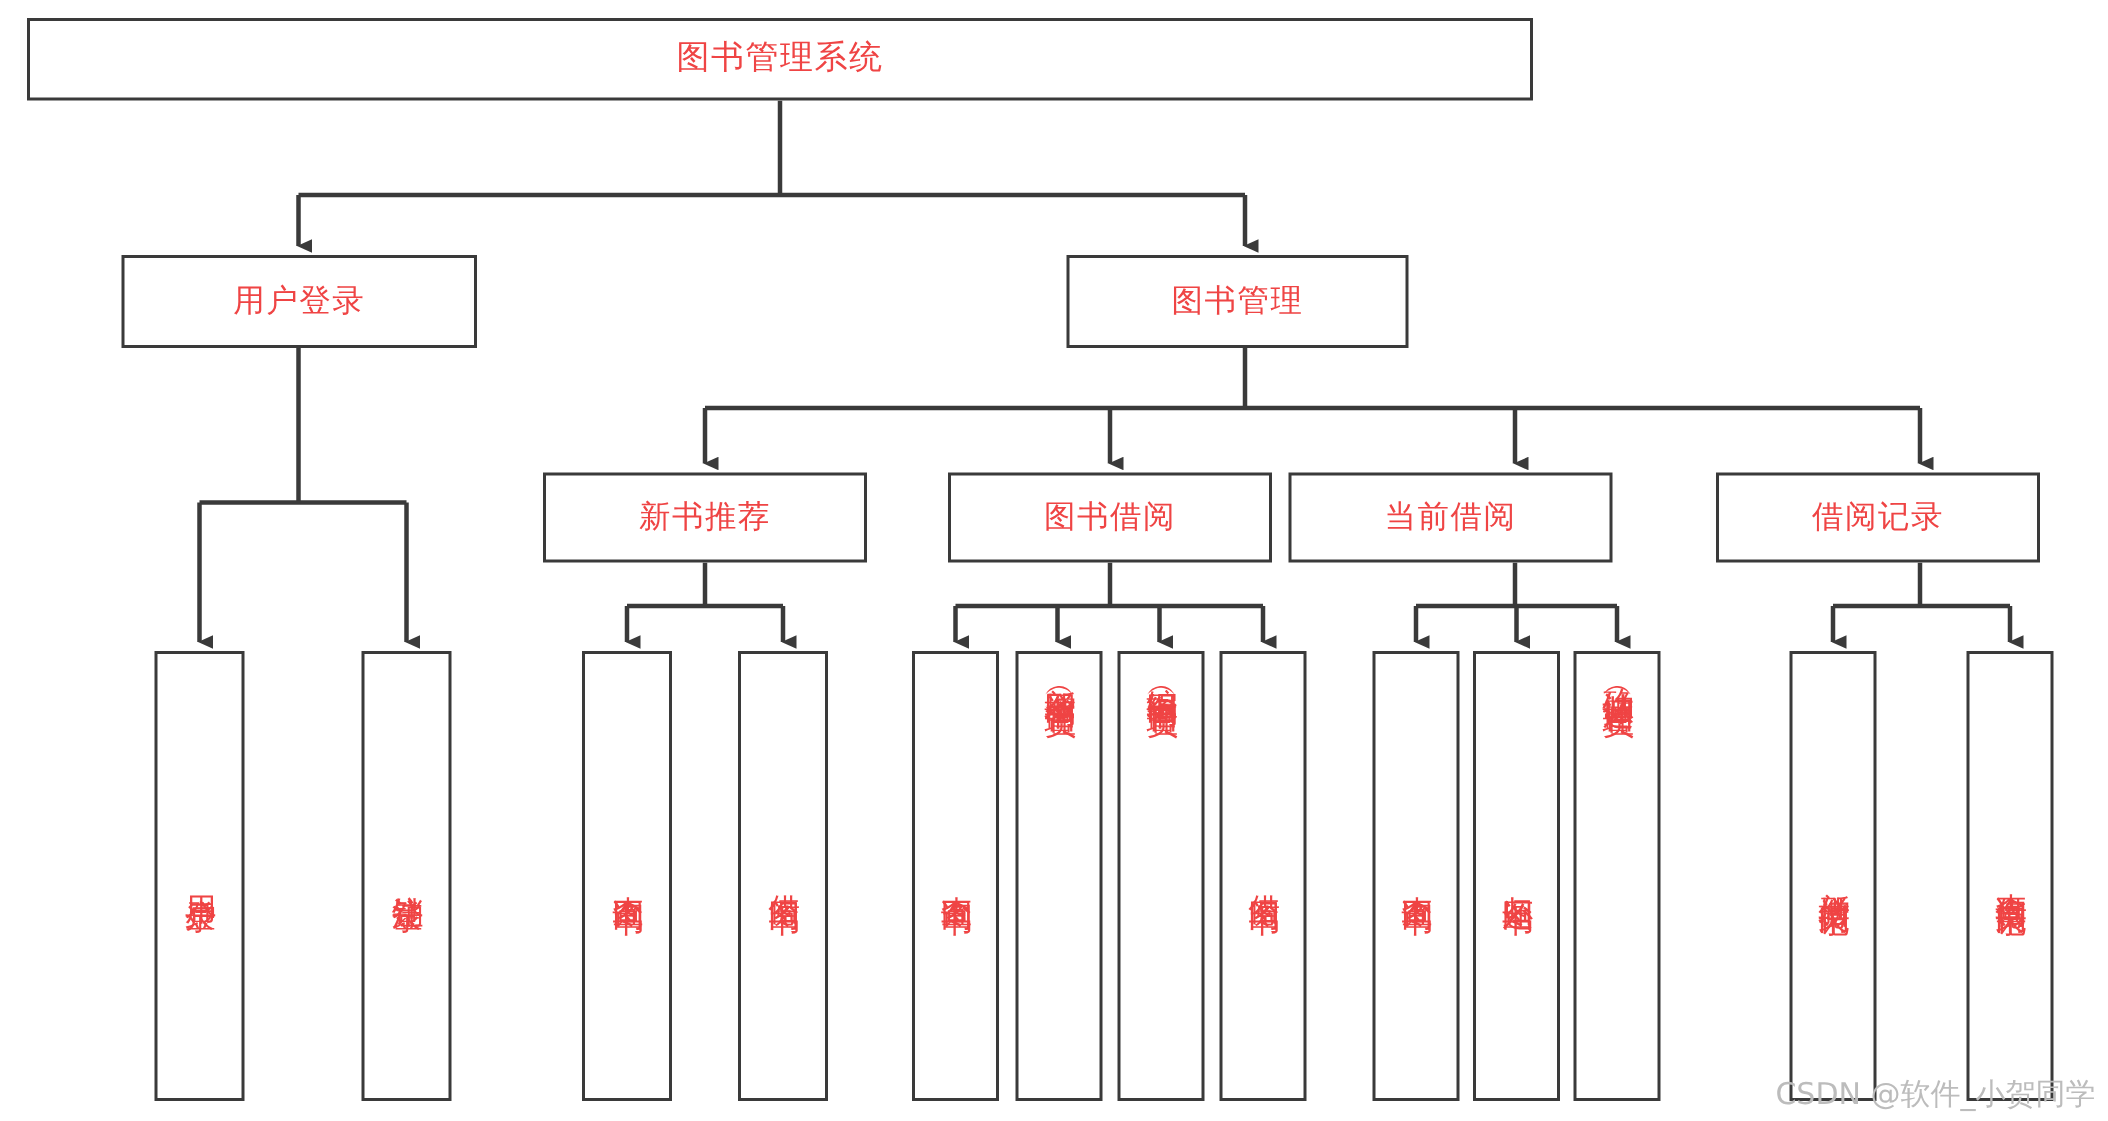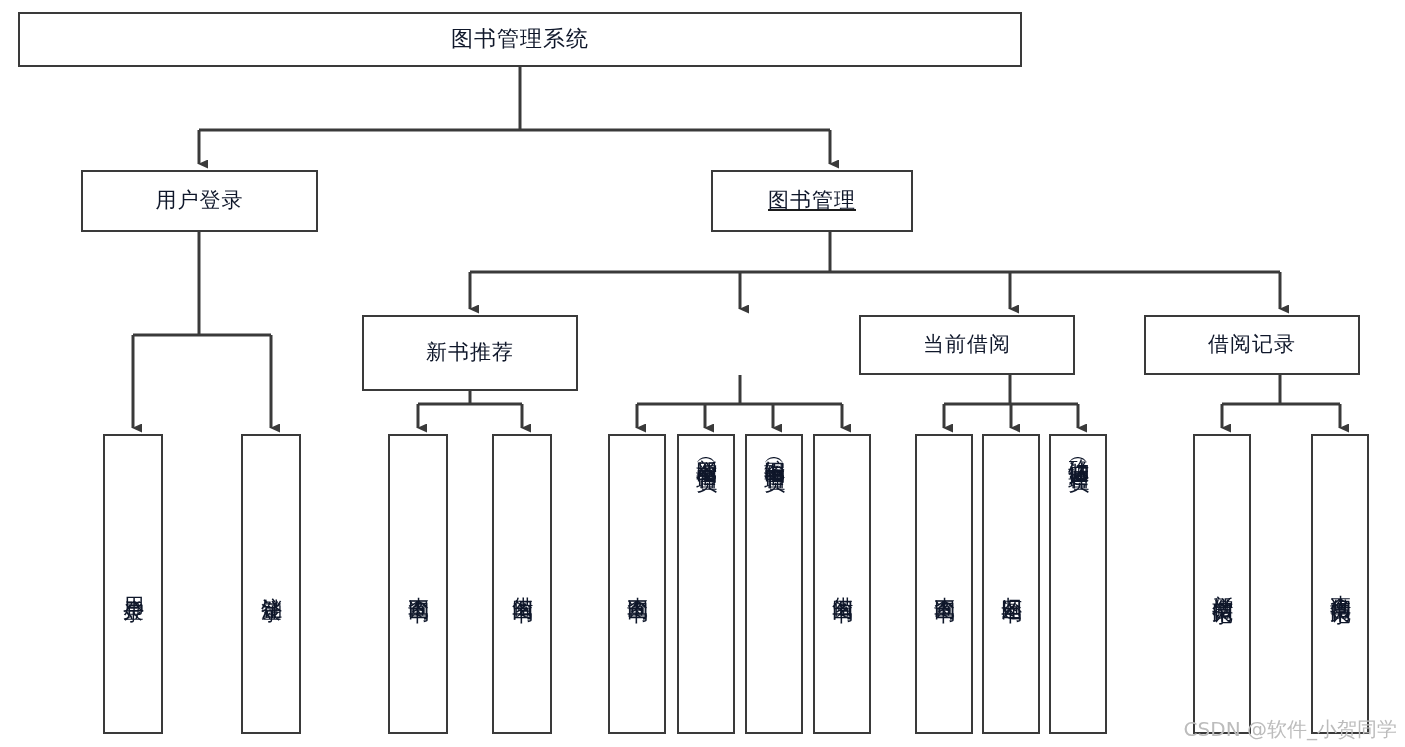--- a/index.html
+++ b/index.html
@@ -33,21 +33,21 @@
     border: 2px solid #3a3a3a;
     display: flex;
     align-items: center;
     justify-content: center;
     color: #1b1b1b;
   }
   .node-label {
     display: block;
     text-align: center;
     letter-spacing: 1px;
-    color: #0f172a;
+    color: #ef4444;
   }
   
   .node.horizontal .node-label {
     writing-mode: horizontal-tb;
     font-size: 21px;
     line-height: 1.2;
   }
   .node.root .node-label {
     font-size: 22px;
   }
@@ -135,26 +135,29 @@
     </g>
   </svg>
 
   <div class="node horizontal root" style="left:18px; top:12px; width:1004px; height:55px;">
     <span class="node-label">图书管理系统</span>
   </div>
 
   <div class="node horizontal" style="left:81px; top:170px; width:237px; height:62px;">
     <span class="node-label">用户登录</span>
   </div>
-  <div class="node horizontal" style="left:711px; top:170px; width:202px; height:62px;text-decoration:underline;">
+  <div class="node horizontal" style="left:711px; top:170px; width:228px; height:62px;">
     <span class="node-label">图书管理</span>
   </div>
 
-  <div class="node horizontal" style="left:362px; top:315px; width:216px; height:76px;">
+  <div class="node horizontal" style="left:362px; top:315px; width:216px; height:60px;">
     <span class="node-label">新书推荐</span>
+  </div>
+  <div class="node horizontal" style="left:632px; top:315px; width:216px; height:60px;">
+    <span class="node-label">图书借阅</span>
   </div>
   <div class="node horizontal" style="left:859px; top:315px; width:216px; height:60px;">
     <span class="node-label">当前借阅</span>
   </div>
   <div class="node horizontal" style="left:1144px; top:315px; width:216px; height:60px;">
     <span class="node-label">借阅记录</span>
   </div>
 
   <div class="node vertical centered" style="left:103px; top:434px; width:60px; height:300px;">
     <span class="node-label">用户登录</span>

